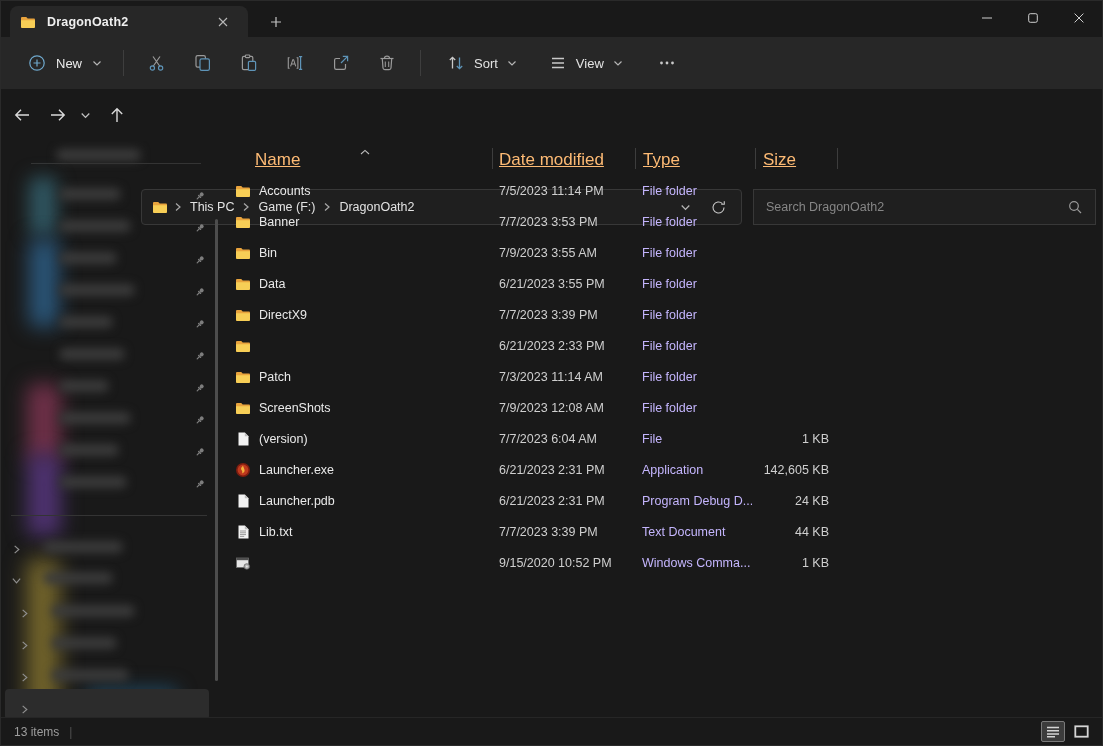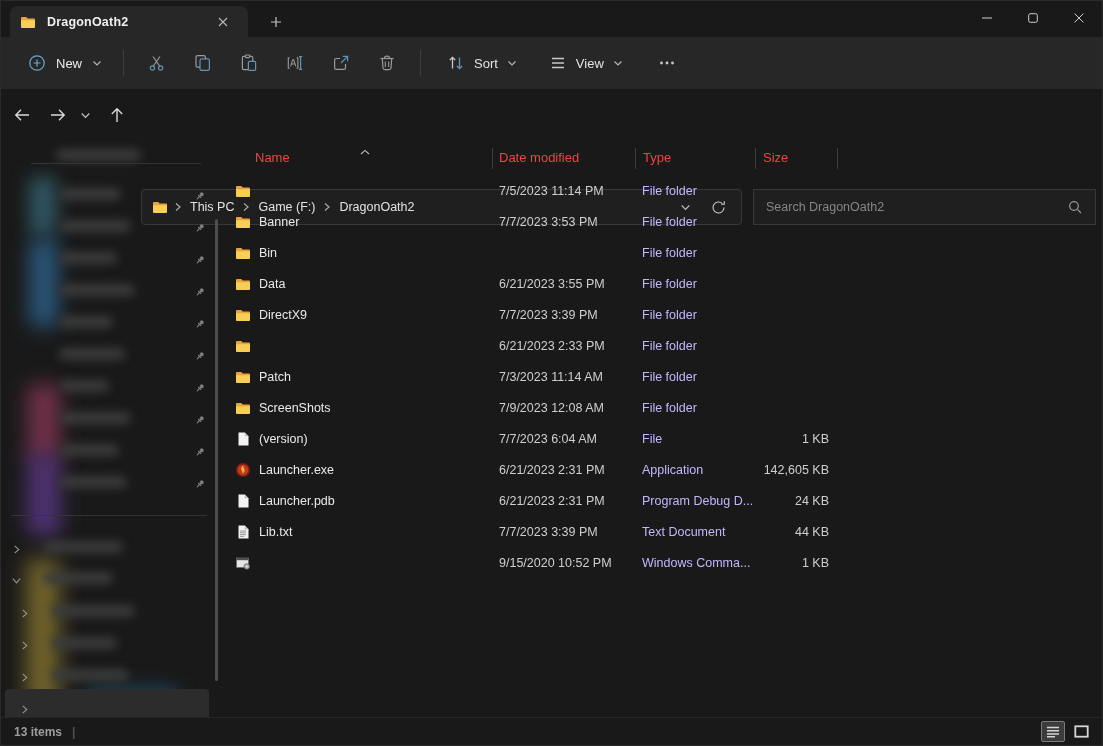--- a/index.html
+++ b/index.html
@@ -39,33 +39,33 @@
   .blob{position:absolute;border-radius:6px;}
   .smudge{position:absolute;background:#3b3b3b;border-radius:6px;filter:blur(5px);}
   .sb-divider{position:absolute;height:1px;background:#343434;}
   .sb-pin{position:absolute;opacity:.85;}
   .sb-chev{position:absolute;color:#8f8f8f;}
   .sb-scroll{position:absolute;left:214px;top:78px;width:3px;height:462px;background:#4d4d4d;border-radius:2px;}
   .sb-selected{position:absolute;left:4px;top:548px;width:204px;height:31px;background:#2c2c2c;border-radius:4px;}
   
   .filepane{position:absolute;left:230px;top:0;width:873px;height:578px;}
   .colheader{position:absolute;top:0;left:0;width:100%;height:35px;}
-  .colheader .hlabel{position:absolute;top:9px;color:#ef4444;font-size:13px;}
+  .colheader .hlabel{position:absolute;top:9px;color:#fdba74;font-size:17px;text-decoration:underline;}
   .hsep{position:absolute;top:7px;width:1px;height:21px;background:#3d3d3d;}
   .sort-caret{position:absolute;top:1px;left:128px;}
   .rows{position:absolute;top:35px;left:0;width:100%;}
   .row{position:relative;height:31px;}
   .cell{position:absolute;top:0;height:31px;line-height:31px;font-size:12.5px;color:#d6d6d6;white-space:nowrap;overflow:hidden;}
   .cell-icon{position:absolute;left:4px;top:7px;width:16px;height:16px;}
   .cell.name{left:28px;width:230px;color:#e9e9e9;}
   .cell.date{left:268px;width:135px;color:#cfcfcf;}
   .cell.type{left:411px;width:110px;color:#c4b5fd;}
   .cell.size{left:506px;width:92px;text-align:right;color:#cfcfcf;}
   
-  .statusbar{position:absolute;bottom:0;left:0;width:100%;height:28px;background:#191919;border-top:1px solid #262626;display:flex;align-items:center;font-weight:bold;}
+  .statusbar{position:absolute;bottom:0;left:0;width:100%;height:28px;background:#191919;border-top:1px solid #262626;display:flex;align-items:center;}
   .status-text{color:#9d9d9d;font-size:12px;margin-left:13px;}
   .status-div{color:#4f4f4f;font-size:12px;margin-left:10px;}
   .status-right{margin-left:auto;display:flex;align-items:center;gap:4px;margin-right:9px;}
   .sv-btn{width:24px;height:21px;display:flex;align-items:center;justify-content:center;border-radius:2px;}
   .sv-btn.active{background:#3c3c3c;border:1px solid #7a7a7a;}
 </style>
 </head>
 <body>
 
 <div class="window">
@@ -428,20 +428,21 @@
         <span class="hsep" style="left:404px;"></span>
         <span class="hsep" style="left:524px;"></span>
         <span class="hsep" style="left:606px;"></span>
       </div>
       <div class="rows" id="rows">
   <div class="row">
     <span class="cell-icon"><svg width="16" height="16" viewBox="0 0 16 16">
                 <path d="M1 4.2c0-.7.5-1.2 1.2-1.2h3.6c.4 0 .7.1.9.4l1 1.1h6.1c.7 0 1.2.5 1.2 1.2v7.1c0 .7-.5 1.2-1.2 1.2H2.2c-.7 0-1.2-.5-1.2-1.2z" fill="#e8a33d"></path>
                 <path d="M1 6.3h14v6.5c0 .7-.5 1.2-1.2 1.2H2.2c-.7 0-1.2-.5-1.2-1.2z" fill="#f7ce56"></path>
               </svg></span>
+    <span class="cell name">Accounts</span>
     <span class="cell date">7/5/2023 11:14 PM</span>
     <span class="cell type">File folder</span>
     <span class="cell size"></span>
   </div>
 
   <div class="row">
     <span class="cell-icon"><svg width="16" height="16" viewBox="0 0 16 16">
                 <path d="M1 4.2c0-.7.5-1.2 1.2-1.2h3.6c.4 0 .7.1.9.4l1 1.1h6.1c.7 0 1.2.5 1.2 1.2v7.1c0 .7-.5 1.2-1.2 1.2H2.2c-.7 0-1.2-.5-1.2-1.2z" fill="#e8a33d"></path>
                 <path d="M1 6.3h14v6.5c0 .7-.5 1.2-1.2 1.2H2.2c-.7 0-1.2-.5-1.2-1.2z" fill="#f7ce56"></path>
               </svg></span>
@@ -450,20 +451,21 @@
     <span class="cell type">File folder</span>
     <span class="cell size"></span>
   </div>
 
   <div class="row">
     <span class="cell-icon"><svg width="16" height="16" viewBox="0 0 16 16">
                 <path d="M1 4.2c0-.7.5-1.2 1.2-1.2h3.6c.4 0 .7.1.9.4l1 1.1h6.1c.7 0 1.2.5 1.2 1.2v7.1c0 .7-.5 1.2-1.2 1.2H2.2c-.7 0-1.2-.5-1.2-1.2z" fill="#e8a33d"></path>
                 <path d="M1 6.3h14v6.5c0 .7-.5 1.2-1.2 1.2H2.2c-.7 0-1.2-.5-1.2-1.2z" fill="#f7ce56"></path>
               </svg></span>
     <span class="cell name">Bin</span>
+    <span class="cell date">7/9/2023 3:55 AM</span>
     <span class="cell type">File folder</span>
     <span class="cell size"></span>
   </div>
 
   <div class="row">
     <span class="cell-icon"><svg width="16" height="16" viewBox="0 0 16 16">
                 <path d="M1 4.2c0-.7.5-1.2 1.2-1.2h3.6c.4 0 .7.1.9.4l1 1.1h6.1c.7 0 1.2.5 1.2 1.2v7.1c0 .7-.5 1.2-1.2 1.2H2.2c-.7 0-1.2-.5-1.2-1.2z" fill="#e8a33d"></path>
                 <path d="M1 6.3h14v6.5c0 .7-.5 1.2-1.2 1.2H2.2c-.7 0-1.2-.5-1.2-1.2z" fill="#f7ce56"></path>
               </svg></span>
     <span class="cell name">Data</span>

